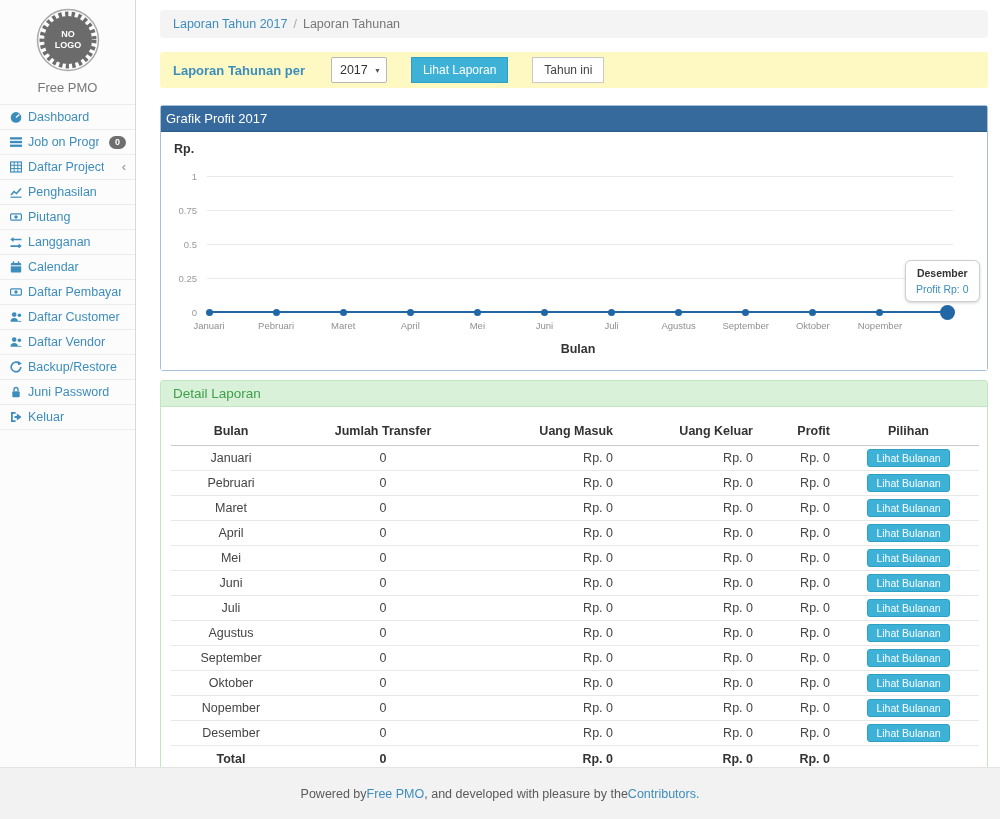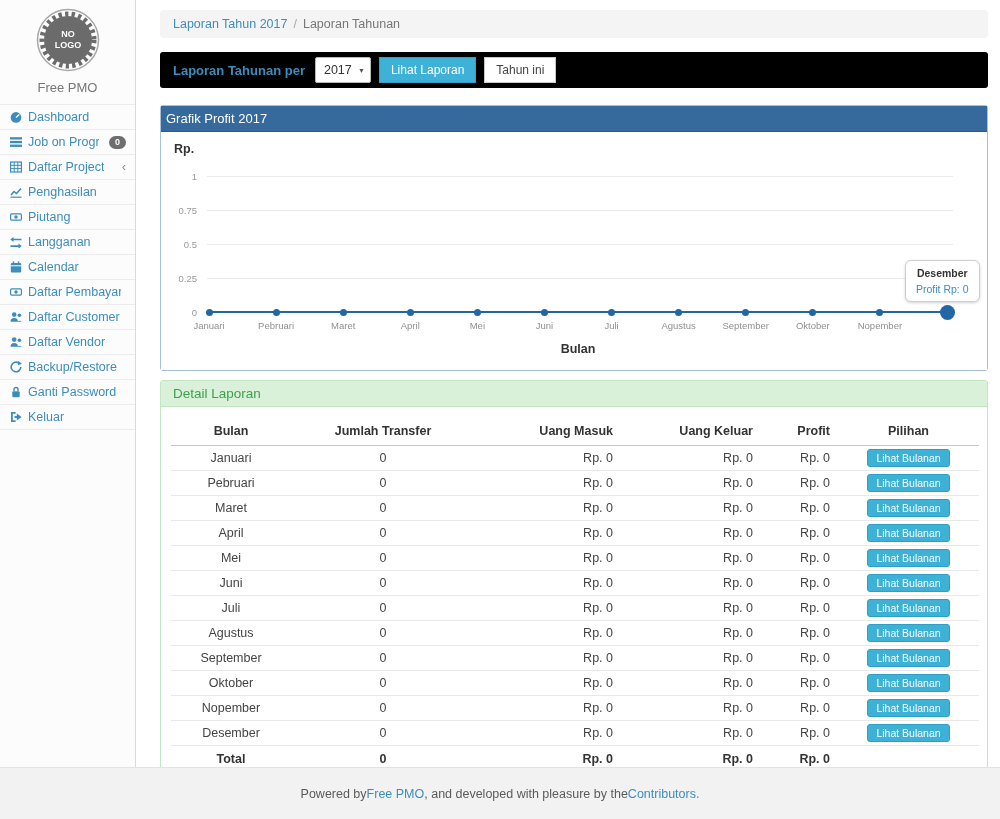--- a/index.html
+++ b/index.html
@@ -33,22 +33,22 @@
   
   .main { margin-left:148px; padding:10px 12px 0 12px; }
   .breadcrumb {
     background:#f4f4f4; border-radius:4px; height:28px; line-height:28px;
     padding:0 13px; font-size:12.5px; margin-bottom:14px;
   }
   .breadcrumb a { color:#3c8dbc; text-decoration:none; }
   .breadcrumb .sep { color:#aaa; margin:0 6px; }
   .breadcrumb .cur { color:#777; }
   .filterbar {
-    background:#000000; border-radius:3px; height:36px; margin-bottom:17px;
-    display:flex; align-items:center; padding:0 13px; gap:8px;
+    background:#fef9c3; border-radius:3px; height:36px; margin-bottom:17px;
+    display:flex; align-items:center; padding:0 13px; gap:24px;
   }
   .filterbar .flabel { color:#3c8dbc; font-weight:bold; font-size:13px; margin-right:2px; }
   .select-box {
     background:#fff; border:1px solid #b8b8b8; border-radius:2px;
     height:26px; width:56px; display:inline-flex; align-items:center;
     justify-content:space-between; padding:0 5px 0 8px; font-size:12.5px; color:#333; cursor:pointer;
   }
   .select-box .arr { font-size:7px; color:#555; }
   .btn { border-radius:0; font-size:12px; height:26px; padding:0 11px; cursor:pointer; display:inline-flex; align-items:center; }
   .btn-cyan { background:#3eb1d6; border:1px solid #2fa0c5; color:#fff; }
@@ -240,21 +240,21 @@
         <span class="lbl">Backup/Restore DB</span>
         <span class="spacer"></span>
       </div>
       <div class="side-item">
         <span class="icn">
           <svg width="12" height="12" viewBox="0 0 12 12">
             <rect x="2.3" y="5.2" width="7.4" height="6" rx="1" fill="#3c8dbc"></rect>
             <path d="M4 5 V3.5 a2 2 0 0 1 4 0 V5" fill="none" stroke="#3c8dbc" stroke-width="1.4"></path>
           </svg>
         </span>
-        <span class="lbl">Ganti Password</span>
+        <span class="lbl">Juni Password</span>
         <span class="spacer"></span>
       </div>
       <div class="side-item">
         <span class="icn">
           <svg width="12" height="12" viewBox="0 0 12 12">
             <path d="M1 1 h4.6 v1.8 H2.8 v6.4 h2.8 v1.8 H1 Z" fill="#3c8dbc"></path>
             <polygon points="6.8,2.6 11.6,6 6.8,9.4 6.8,7 4.6,7 4.6,5 6.8,5" fill="#3c8dbc"></polygon>
           </svg>
         </span>
         <span class="lbl">Keluar</span>

